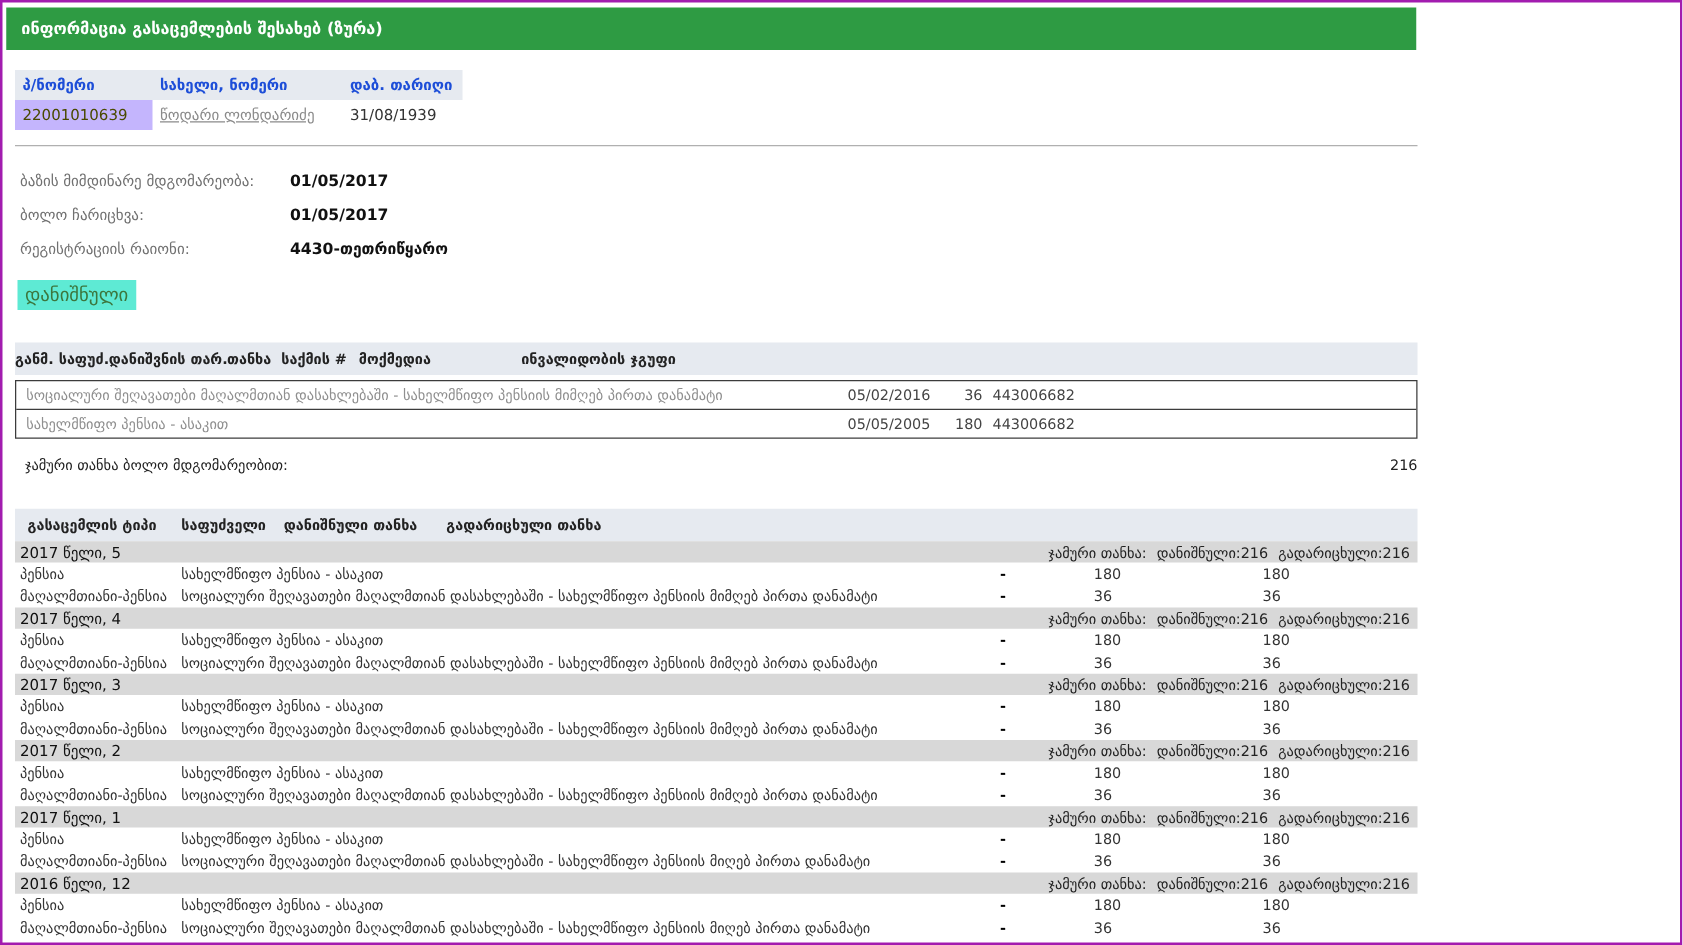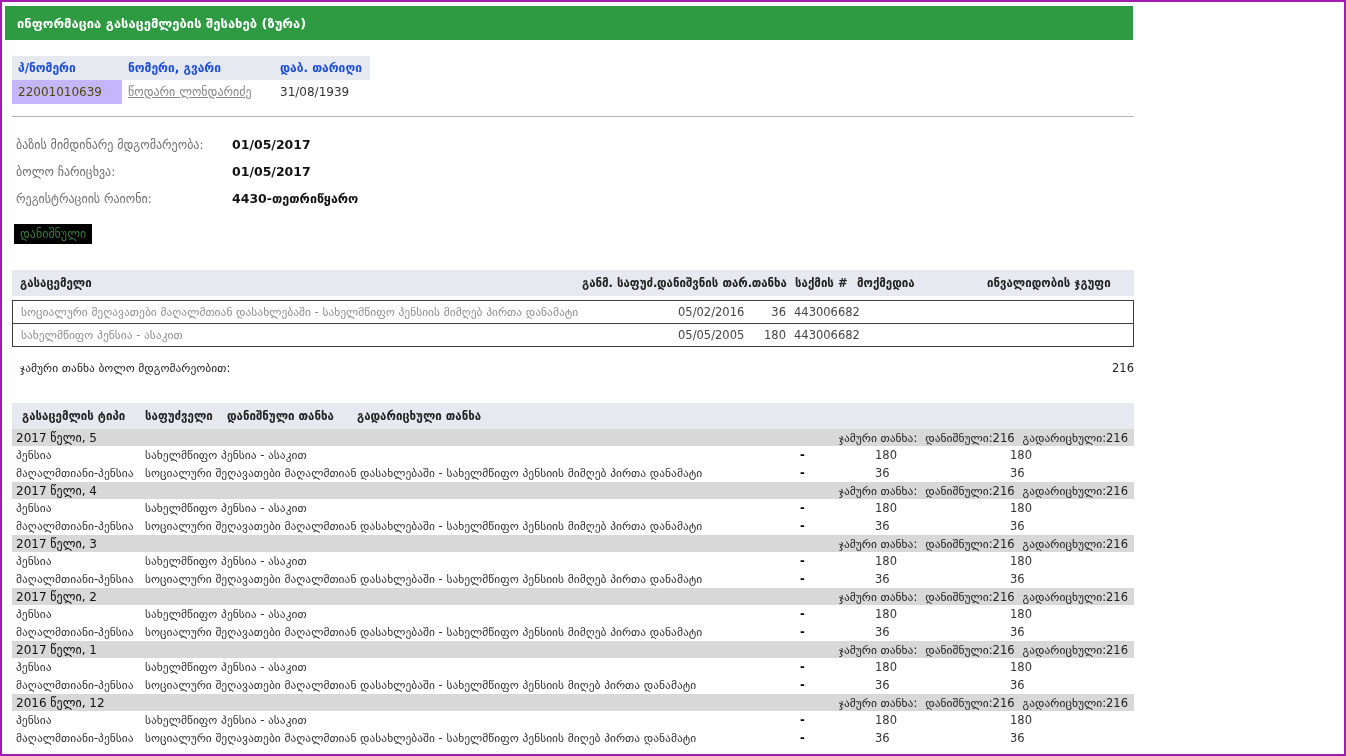--- a/index.html
+++ b/index.html
@@ -23,22 +23,22 @@
   .birth-val { color: #333; }
 
   hr.sep { border: none; border-top: 1px solid #b0b0b0; margin: 12px 0 0 0; width: 1122px; }
 
   
   .fields { margin-top: 14px; font-size: 12px; padding-left: 4px; }
   .frow { height: 27px; display: flex; align-items: center; }
   .flabel { width: 216px; color: #707070; }
   .fvalue { font-weight: bold; color: #111; font-size: 12.5px; }
 
-  .badge { display: inline-block; margin: 12px 0 0 2px; background: #000000; color: #3c763d;
-           font-size: 12px; padding: 3px 6px; }
+  .badge { display: inline-block; margin: 12px 0 0 2px; background: #5eead4; color: #3c763d;
+           font-size: 15px; padding: 3px 6px; }
 
   
   .t1 { margin-top: 26px; width: 1122px; font-size: 11.5px; }
   .t1 .hrow { display: flex; background: #e6eaf0; font-weight: bold; color: #222; padding: 6px 0; }
   .t1 .hrow > div { white-space: nowrap; }
   .t1 .c-name { flex: 1; padding-left: 8px; min-width: 0; }
   .t1 .c-basis { width: 75px; }
   .t1 .c-date { width: 88px; }
   .t1 .c-amount { width: 42px; text-align: right; }
   .t1 .c-case { width: 70px; padding-left: 8px; }
@@ -80,21 +80,21 @@
 <div class="window">
   <div class="titlebar">
     <span>ინფორმაცია გასაცემლების შესახებ (ზურა)</span>
   </div>
 
   <div class="content">
 
     <div class="person">
       <div class="hrow">
         <div>პ/ნომერი</div>
-        <div>ნომერი, გვარი</div>
+        <div>სახელი, ნომერი</div>
         <div>დაბ. თარიღი</div>
       </div>
       <div class="drow">
         <div class="pid-val">22001010639</div>
         <div class="name-val">წოდარი ლონდარიძე</div>
         <div class="birth-val">31/08/1939</div>
       </div>
     </div>
 
     <hr class="sep">
@@ -111,21 +111,20 @@
       <div class="frow">
         <span class="flabel">რეგისტრაციის რაიონი:</span>
         <span class="fvalue">4430-თეთრიწყარო</span>
       </div>
     </div>
 
     <span class="badge">დანიშნული</span>
 
     <div class="t1">
       <div class="hrow">
-        <div class="c-name">გასაცემელი</div>
         <div class="c-basis">განმ. საფუძ.</div>
         <div class="c-date">დანიშვნის თარ.</div>
         <div class="c-amount">თანხა</div>
         <div class="c-case">საქმის #</div>
         <div class="c-active">მოქმედია</div>
         <div class="c-dis">ინვალიდობის ჯგუფი</div>
       </div>
       <div class="box">
         <div class="drow">
           <div class="c-name">სოციალური შეღავათები მაღალმთიან დასახლებაში - სახელმწიფო პენსიის მიმღებ პირთა დანამატი</div>

